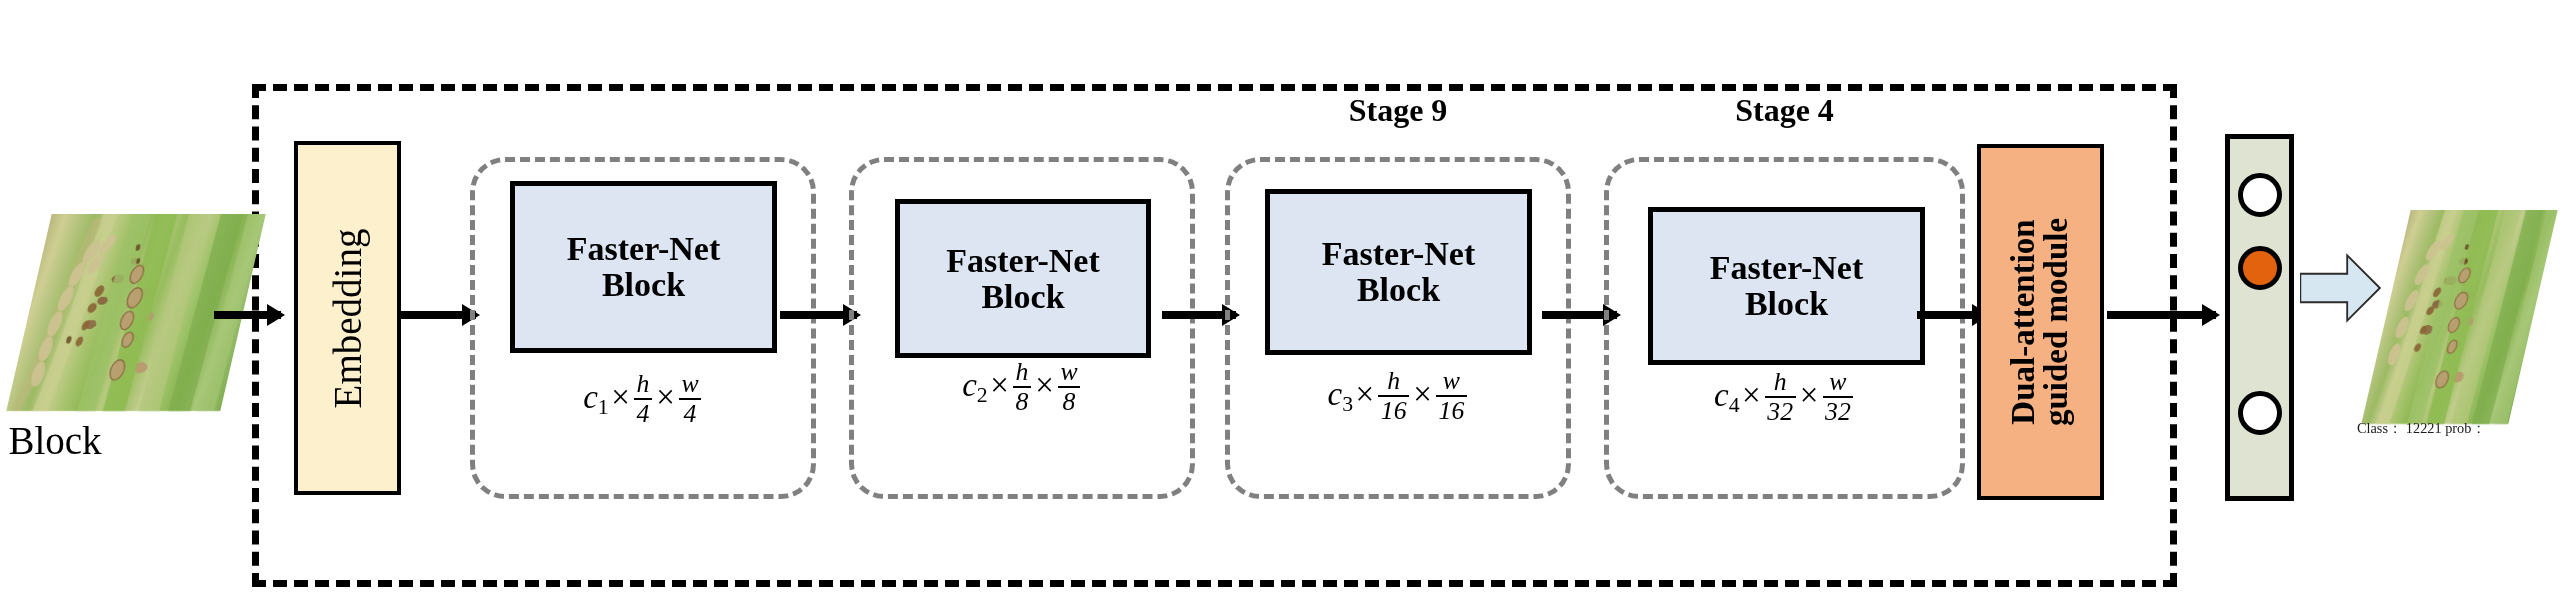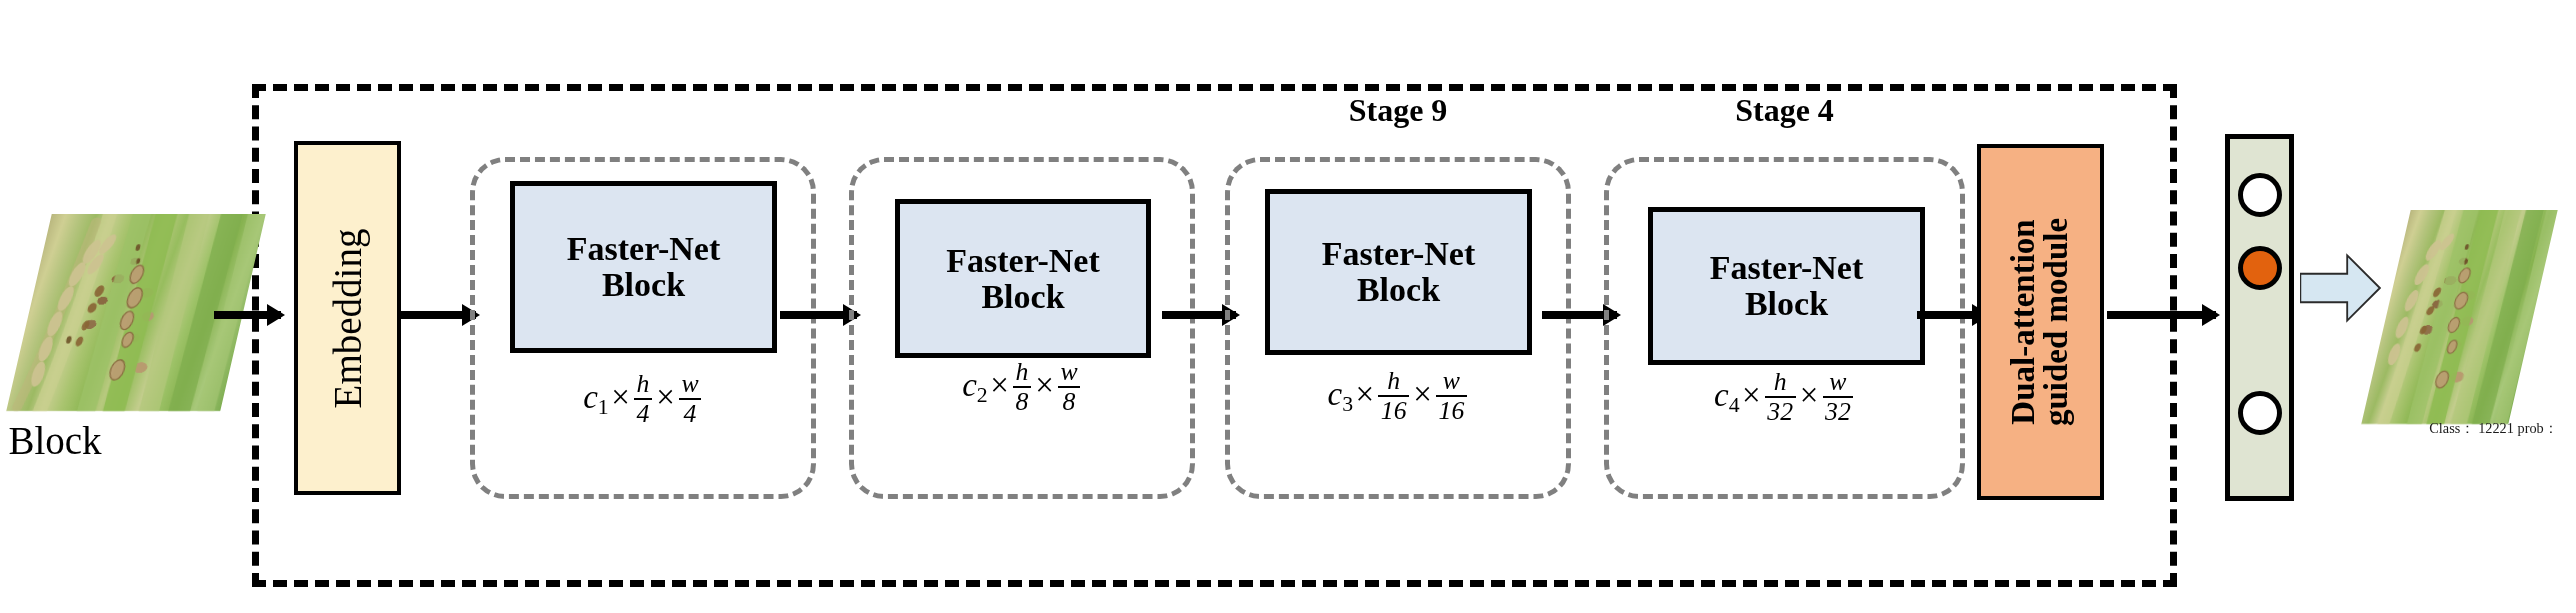--- a/index.html
+++ b/index.html
@@ -45,21 +45,21 @@
   }
 
   #input-photo{left:29px;top:214px;width:214px;height:197px;}
   #output-photo{left:2386px;top:210px;width:147px;height:214px;}
 
   #input-label{
     position:absolute;left:8.4px;top:418px;width:201px;text-align:left;
     font-size:39px;color:#000;font-family:"Liberation Serif","DejaVu Serif",serif;
   }
   #output-caption{
-    position:absolute;left:2357px;top:419px;width:201px;text-align:right;
+    position:absolute;left:2357px;top:419px;width:201px;text-align:left;
     font-size:14.3px;color:#1a1a1a;font-family:"Liberation Serif","DejaVu Serif",serif;
     white-space:nowrap;
   }
 
   
   #embedding-block{
     position:absolute;left:294px;top:141px;width:107px;height:354px;
     background:#fdf0cd;border:4.2px solid #000;box-sizing:border-box;
     display:flex;align-items:center;justify-content:center;
   }

